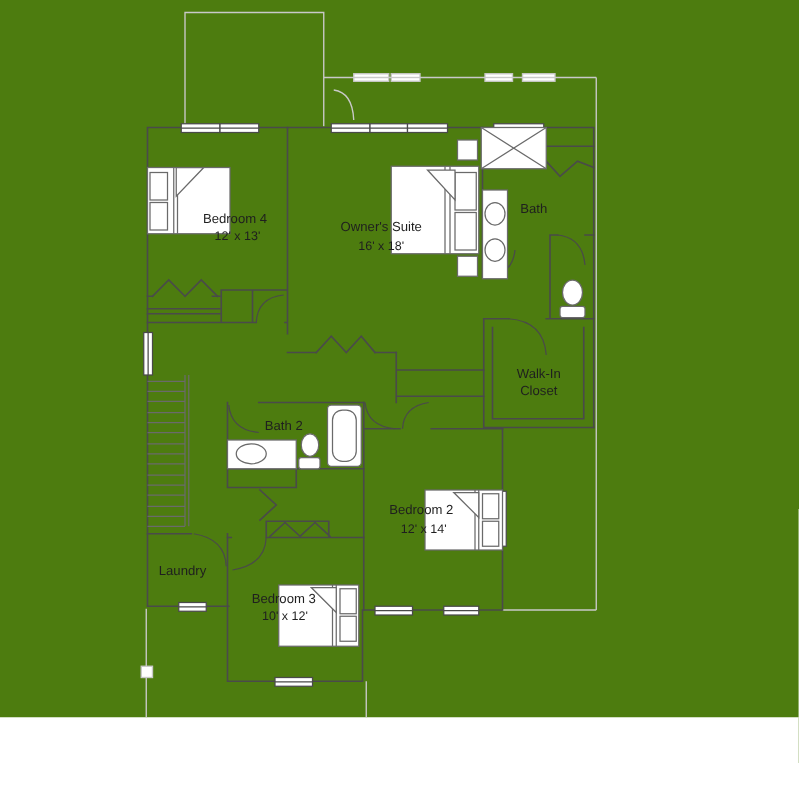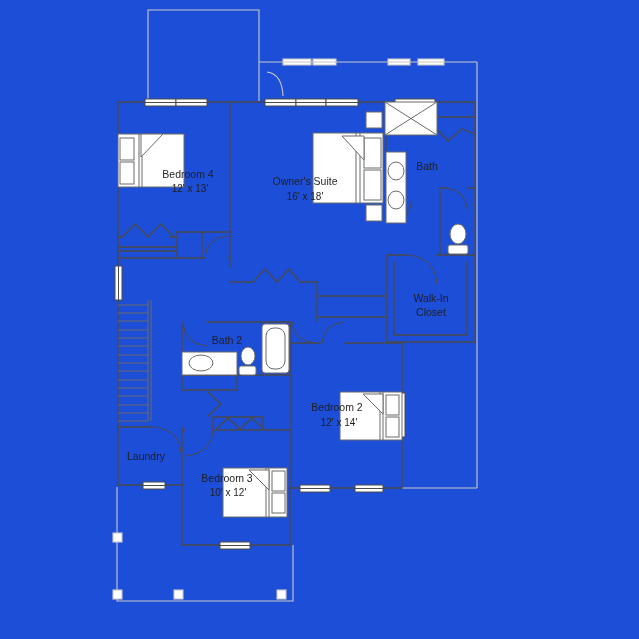--- a/index.html
+++ b/index.html
@@ -1,16 +1,16 @@
 <!DOCTYPE html>
 <html><head>
 <meta charset="utf-8">
 <style>
   html,body{margin:0;padding:0;background:#ffffff;}
-  .stage{position:relative;width:639px;height:639px;background:#1d4ed8;overflow:hidden;
+  .stage{position:relative;width:639px;height:574px;background:#4d7c0f;overflow:hidden;
          font-family:"Liberation Sans", sans-serif;}
   svg{display:block;}
   .room-label{font-family:"Liberation Sans", sans-serif;font-size:10.5px;fill:#1f1f1f;}
   .room-dims{font-family:"Liberation Sans", sans-serif;font-size:10px;fill:#1f1f1f;}
 </style>
 </head>
 <body>
 
 <div class="stage">
 <svg width="639" height="639" viewBox="0 0 639 639">

